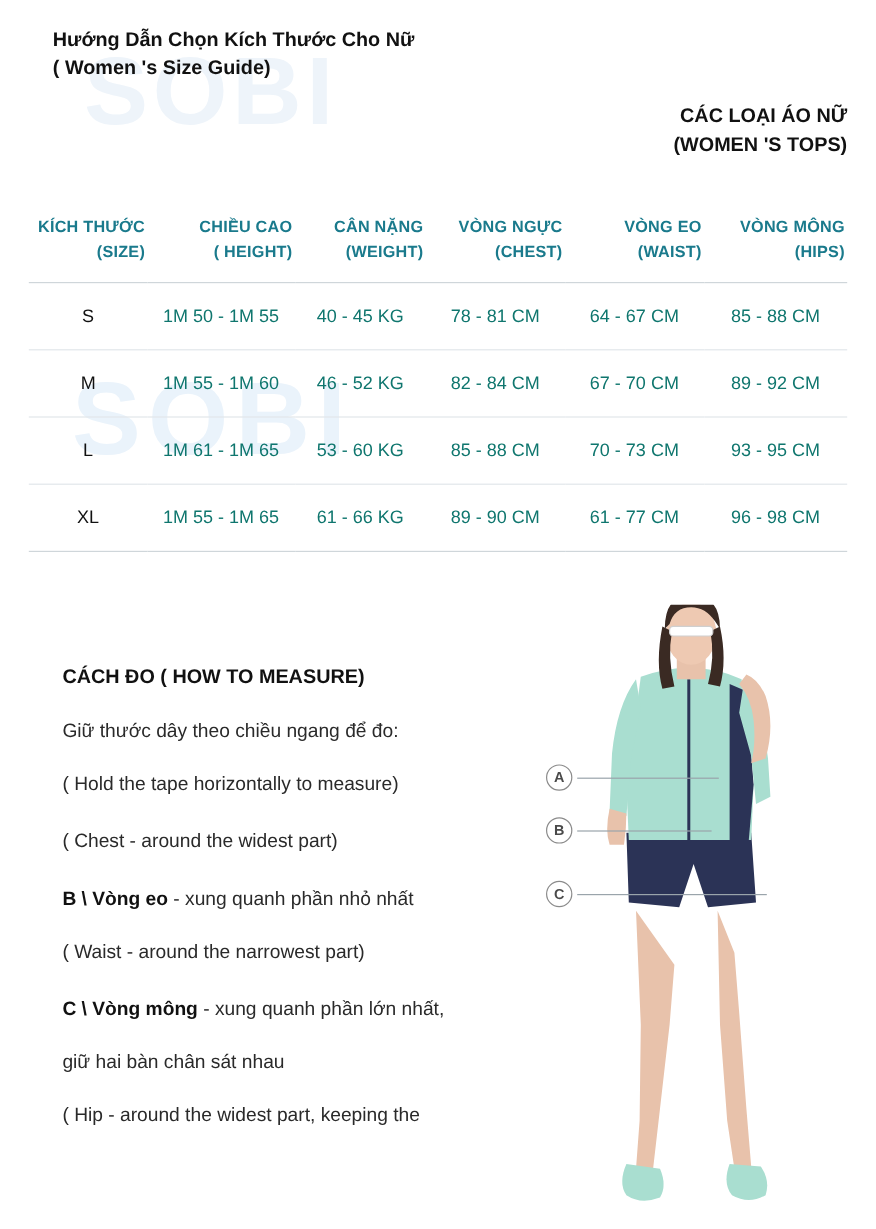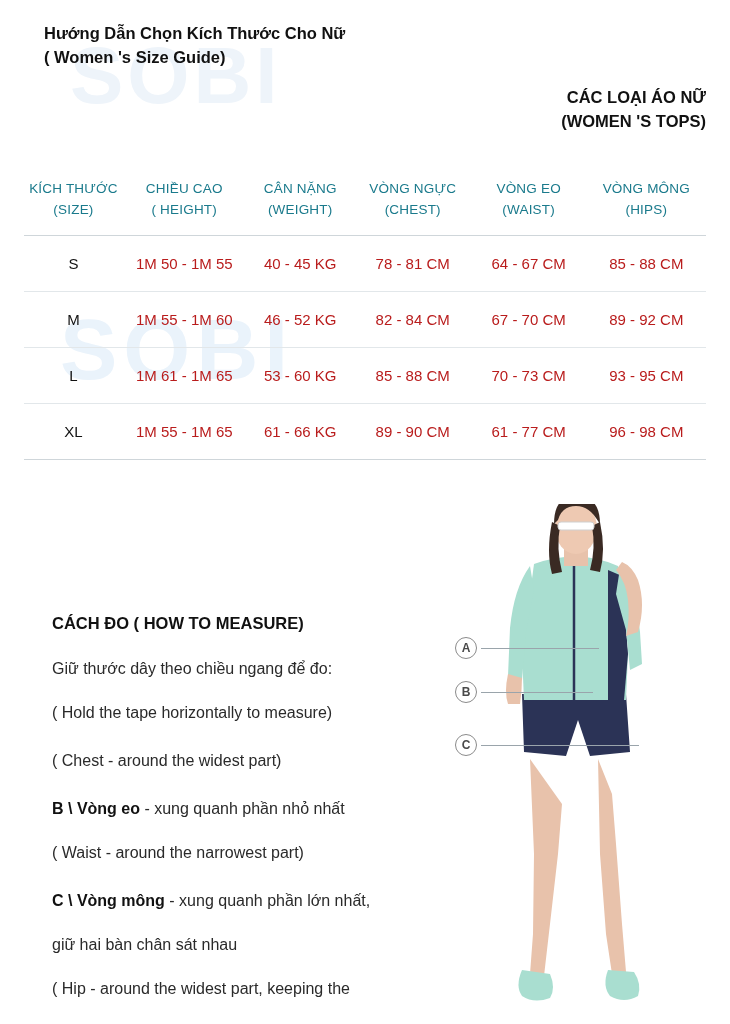--- a/index.html
+++ b/index.html
@@ -72,54 +72,54 @@
     z-index: 2;
     margin: 40px 24px 0 24px;
   }
   table.size-table {
     width: 100%;
     border-collapse: collapse;
     font-size: 14.5px;
   }
   table.size-table thead th {
     color: #1a7a8c;
-    font-weight: 400;
+    font-weight: 700;
     font-size: 13.5px;
-    text-align: center;
+    text-align: right;
     padding: 4px 2px 14px 2px;
     vertical-align: top;
     line-height: 1.6;
     letter-spacing: .2px;
   }
   table.size-table thead th .l2 { display: block; }
   table.size-table thead tr { border-bottom: 1px solid #cfd6da; }
   table.size-table tbody td {
     text-align: center;
     padding: 19px 2px;
     font-size: 15px;
-    color: #b91c1c;
+    color: #0f766e;
     border-bottom: 1px solid #e2e7ea;
     white-space: nowrap;
   }
   table.size-table tbody tr:last-child td { border-bottom: 1px solid #cfd6da; }
   table.size-table tbody td:first-child { color: #111; }
 
   
   .c0 { width: 14.5%; }
   .c1 { width: 18%; }
   .c2 { width: 16%; }
   .c3 { width: 17%; }
   .c4 { width: 17%; }
   .c5 { width: 17.5%; }
 
   
   .measure {
     position: absolute;
     left: 52px;
-    top: 614px;
+    top: 555px;
     width: 350px;
     z-index: 2;
   }
   .measure h2 {
     margin: 0 0 22px 0;
     font-size: 16.5px;
     font-weight: 700;
     color: #111;
   }
   .measure p {

